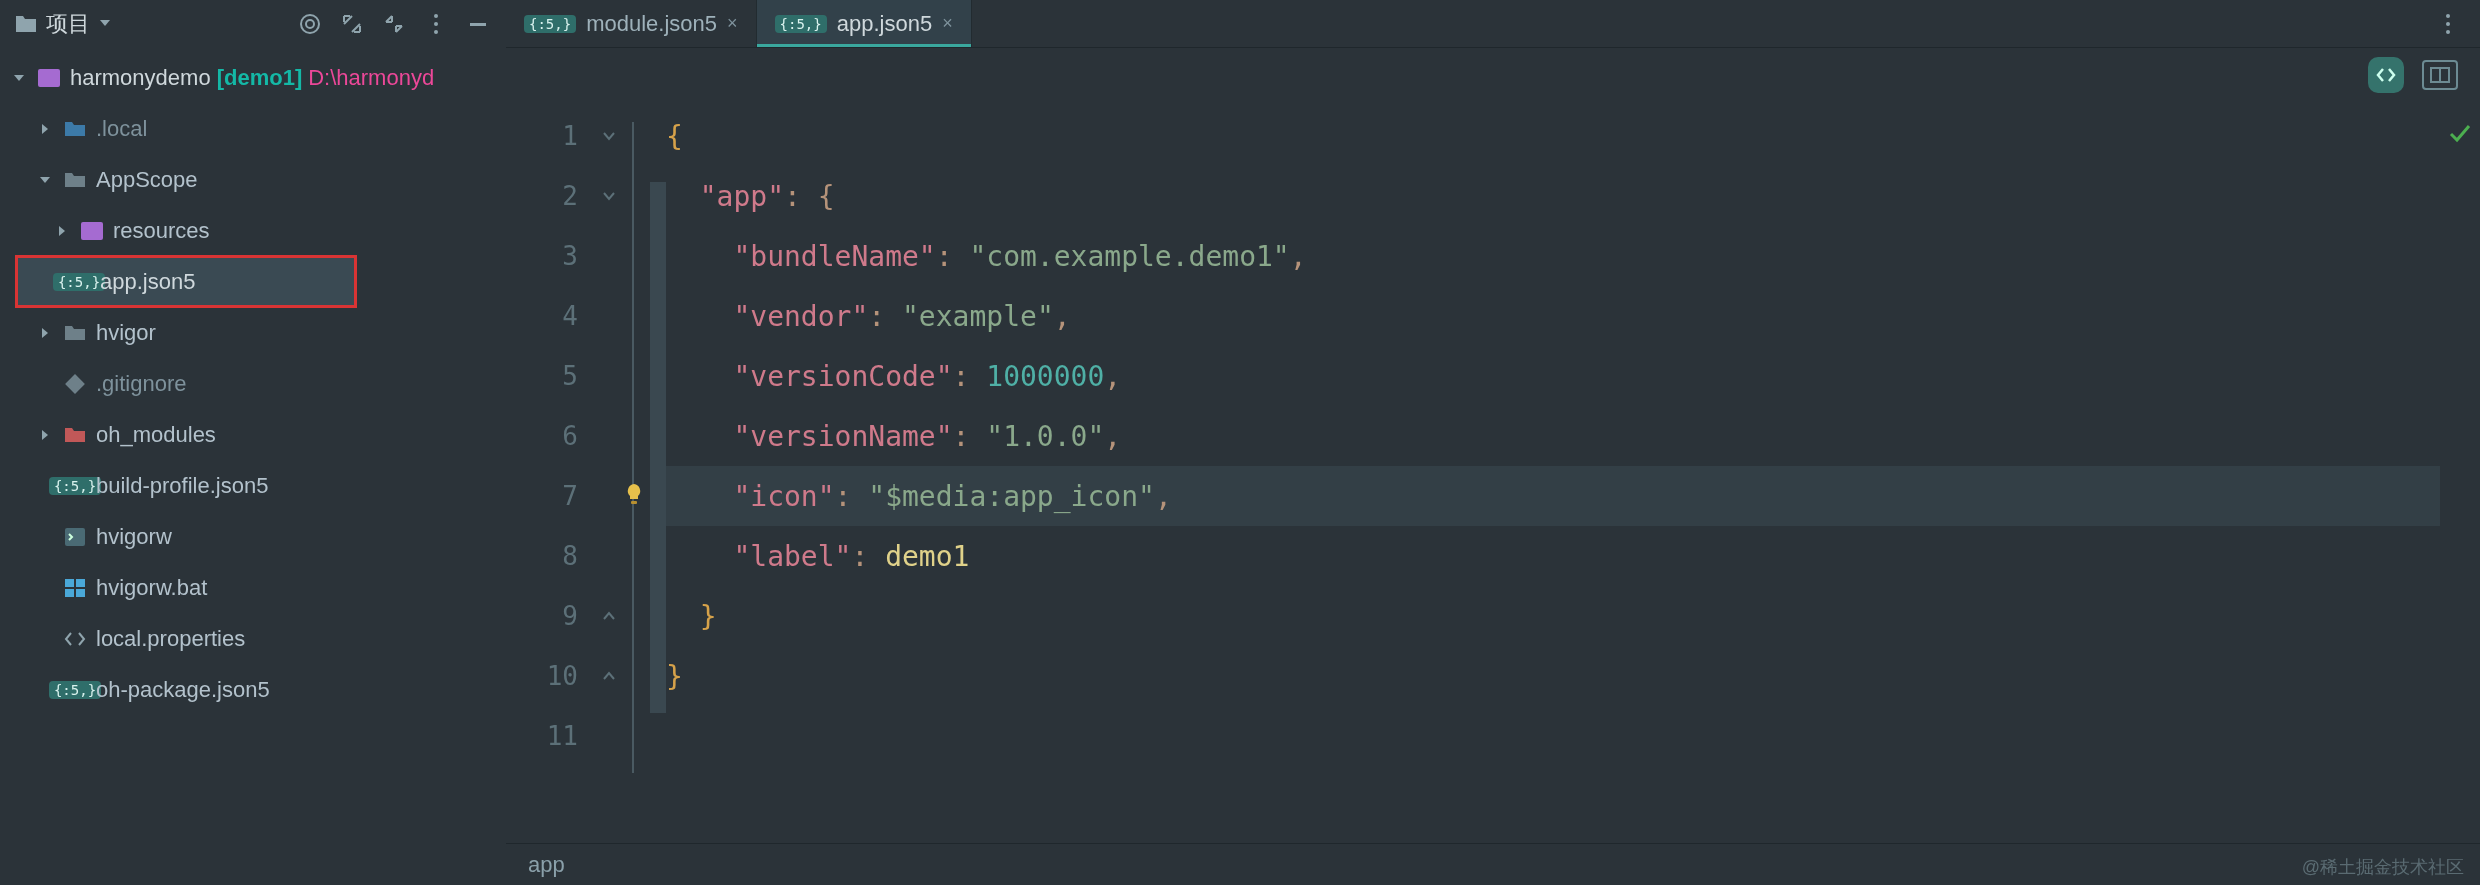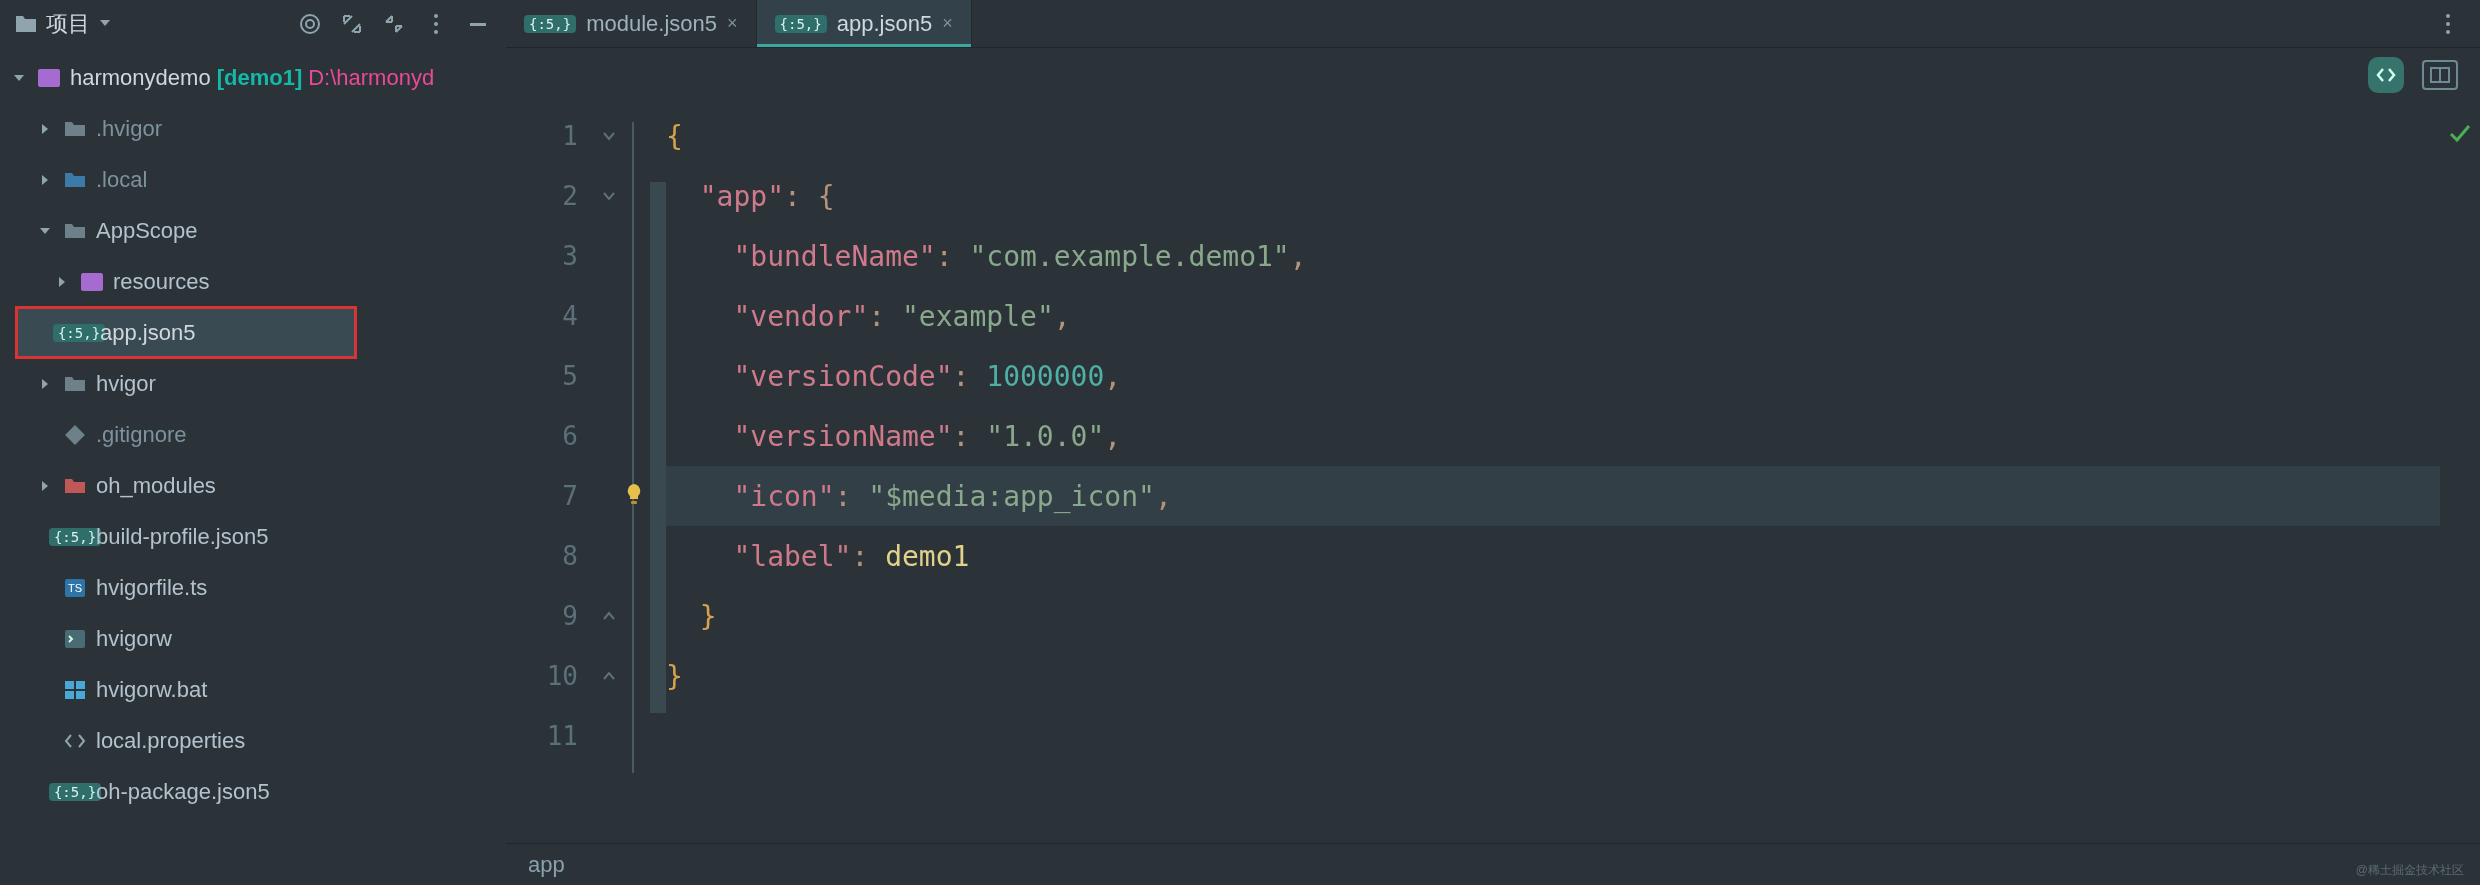--- a/index.html
+++ b/index.html
@@ -238,21 +238,21 @@
   padding-left:22px;
   color:#8aa0aa;
   border-top:1px solid #1f272c;
   background:#2b3339;
   position:relative;
 }
 .watermark {
   position:absolute;
   right:16px; bottom:6px;
   color:#5a6b72;
-  font-size:12px;
+  font-size:18px;
 }
 </style>
 </head>
 <body>
 
 <div class="main-row">
 
   <div class="sidebar">
     <div class="sidebar-header">
       <div class="proj-btn">
@@ -312,33 +312,20 @@
               <rect width="22" height="18" rx="2" fill="#a56bd1"></rect>
             </svg>
           </span>
         <span class="root-label">
           <span class="root-name">harmonydemo</span>
           <span class="root-mod">[demo1]</span>
           <span class="root-path">D:\harmonyd</span>
         </span>
       </div>
 
-      <div class="tree-row depth-1">
-        <span class="twisty">
-            <svg width="14" height="14" viewBox="0 0 14 14">
-              <path fill="#8fa4ad" d="M4 2l6 5-6 5z"></path>
-            </svg>
-          </span>
-        <span class="ficon">
-            <svg width="22" height="18" viewBox="0 0 22 18">
-              <path fill="#6e8089" d="M1 2h7l2 3h11v11H1z"></path>
-            </svg>
-          </span>
-        <span class="label muted">.hvigor</span>
-      </div>
 
       <div class="tree-row depth-1">
         <span class="twisty">
             <svg width="14" height="14" viewBox="0 0 14 14">
               <path fill="#8fa4ad" d="M4 2l6 5-6 5z"></path>
             </svg>
           </span>
         <span class="ficon">
             <svg width="22" height="18" viewBox="0 0 22 18">
               <path fill="#3c7aa8" d="M1 2h7l2 3h11v11H1z"></path>
@@ -422,30 +409,20 @@
       </div>
 
       <div class="tree-row depth-1">
         <span class="indent-ph"></span>
         <span class="ficon">
             <span class="json5-badge">{:5,}</span>
           </span>
         <span class="label">build-profile.json5</span>
       </div>
 
-      <div class="tree-row depth-1">
-        <span class="indent-ph"></span>
-        <span class="ficon">
-            <svg width="20" height="18" viewBox="0 0 20 18">
-              <rect width="20" height="18" rx="2" fill="#2e74a8"></rect>
-              <text x="10" y="13" text-anchor="middle" font-size="11" fill="#fff" font-family="sans-serif">TS</text>
-            </svg>
-          </span>
-        <span class="label">hvigorfile.ts</span>
-      </div>
 
       <div class="tree-row depth-1">
         <span class="indent-ph"></span>
         <span class="ficon">
             <svg width="20" height="18" viewBox="0 0 20 18">
               <rect width="20" height="18" rx="2" fill="#4a6a74"></rect>
               <path d="M4 6l3 3-3 3" stroke="#cfd" stroke-width="2" fill="none"></path>
             </svg>
           </span>
         <span class="label">hvigorw</span>

